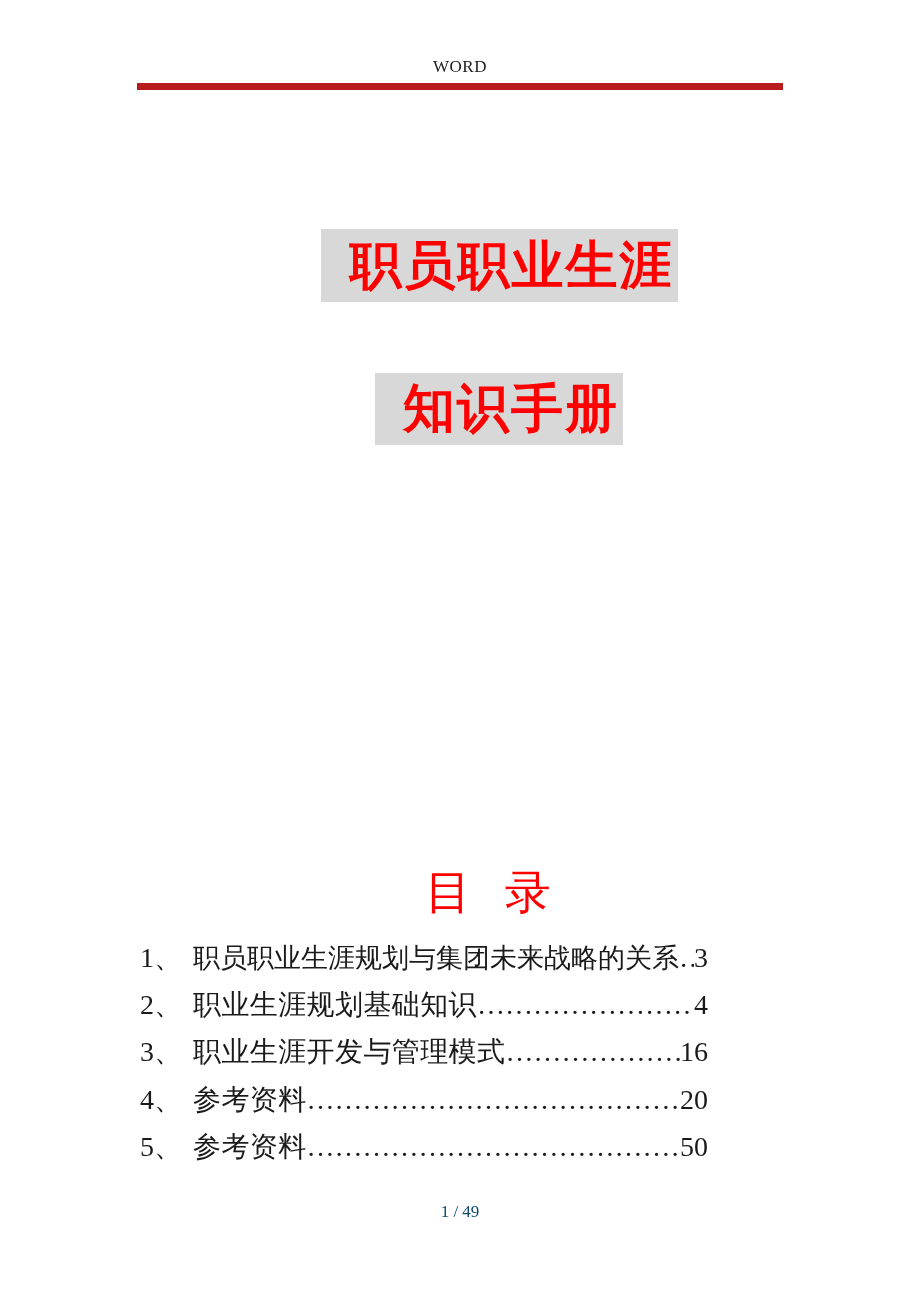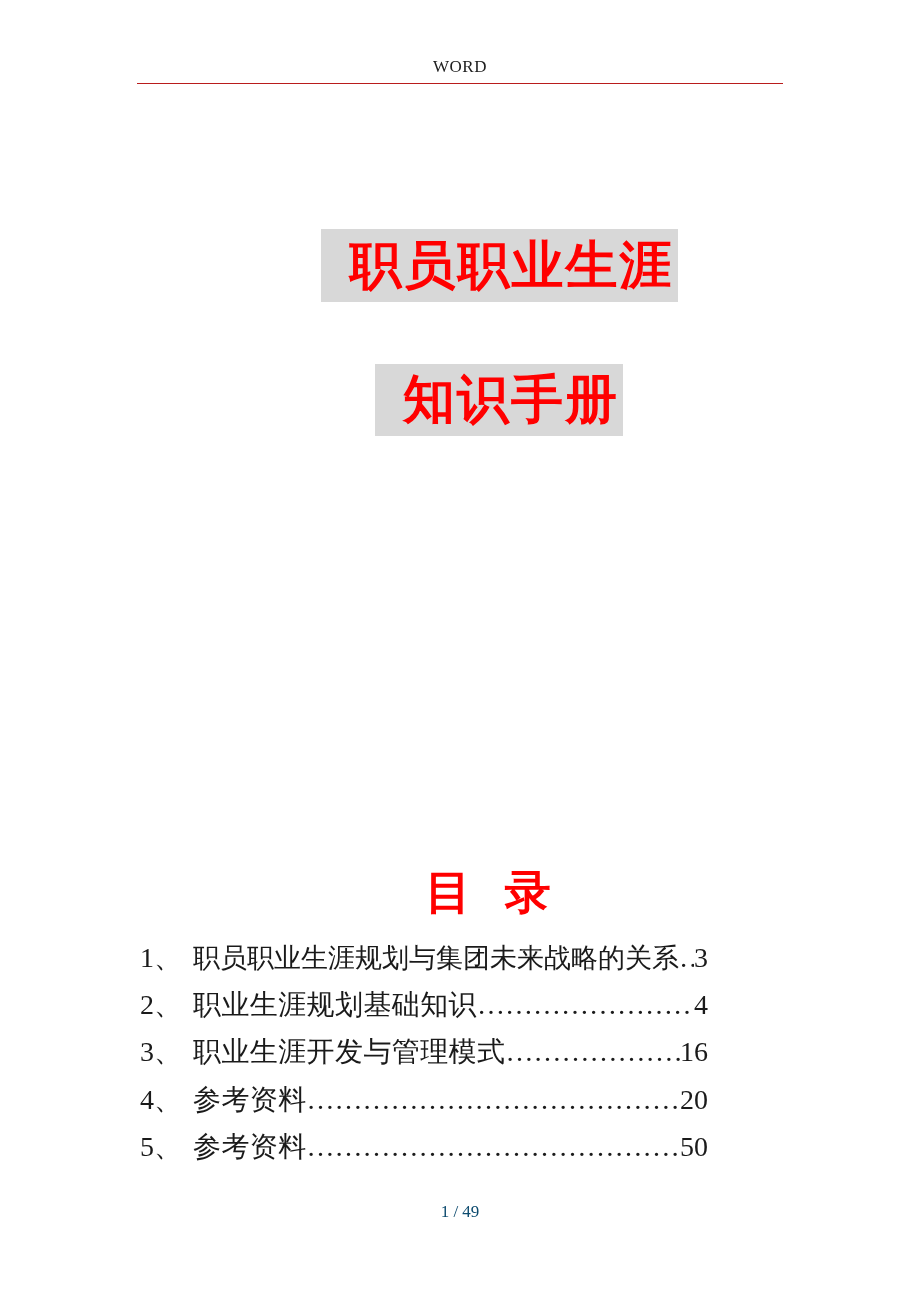--- a/index.html
+++ b/index.html
@@ -25,21 +25,21 @@
   .header {
     position: absolute;
     left: 137px;
     right: 137px;
     top: 57px;
     text-align: center;
     font-size: 17px;
     letter-spacing: 0.5px;
     color: #202020;
     padding-bottom: 6px;
-    border-bottom: 1px solid #b91c1c;
+    border-bottom: 7px solid #b91c1c;
   }
 
   
   .cover-title {
     position: absolute;
     background: #d8d8d8;
     color: #ff0000;
     font-weight: bold;
     display: flex;
     align-items: center;
@@ -50,35 +50,35 @@
     padding-left: 24px;
   }
   .cover-title.line1 {
     left: 321px;
     top: 229px;
     width: 333px;
     height: 73px;
   }
   .cover-title.line2 {
     left: 375px;
-    top: 364px;
+    top: 373px;
     width: 224px;
     height: 72px;
   }
 
   
   .toc-heading {
     position: absolute;
     left: 0;
     right: 0;
     top: 862px;
     text-align: center;
     padding-left: 56px; 
     color: #ff0000;
-    font-weight: bold;
+    font-weight: normal;
     font-size: 46px;
     word-spacing: 22px;
     white-space: nowrap;
   }
 
   
   .toc-list {
     position: absolute;
     left: 140px;
     top: 934px;

